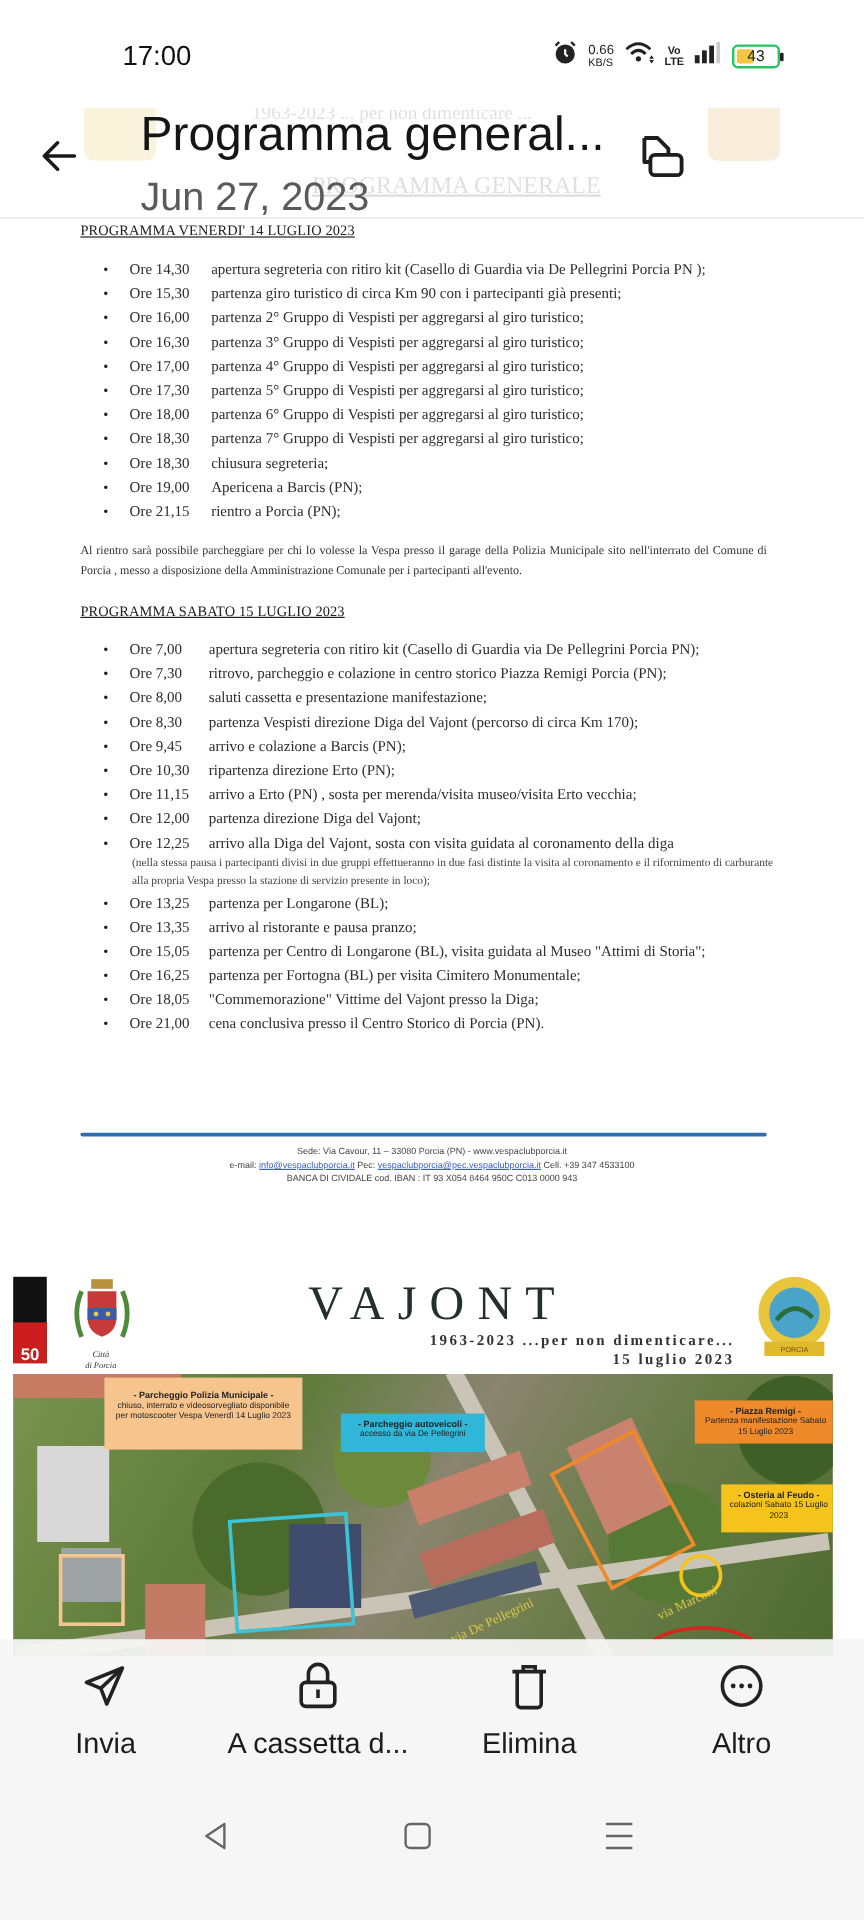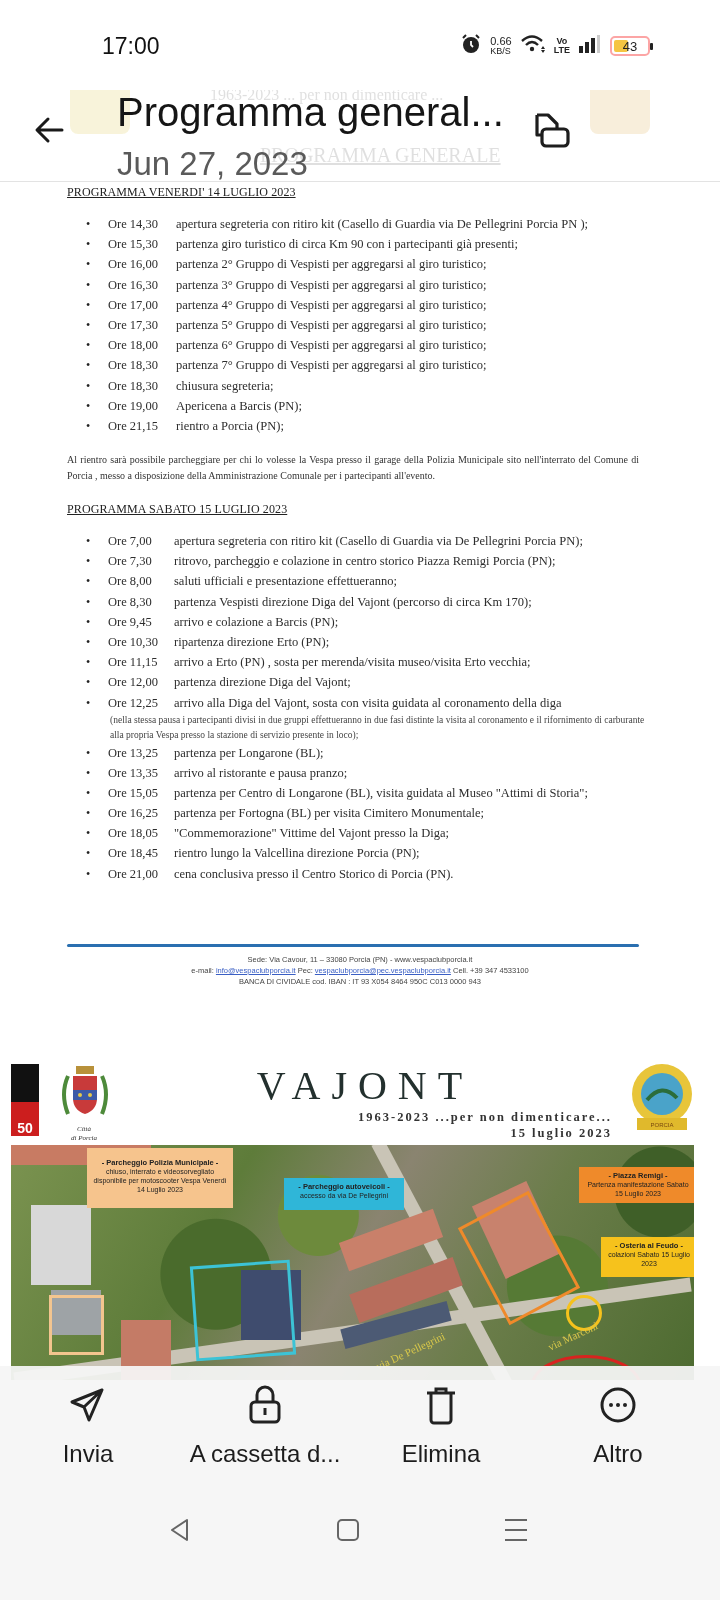--- a/index.html
+++ b/index.html
@@ -5,21 +5,21 @@
   * { box-sizing: border-box; margin: 0; padding: 0; }
   html, body { width: 720px; height: 1600px; background: #ffffff; overflow: hidden; }
   body { position: relative; font-family: "Liberation Sans", sans-serif; color: #1b1b1b; }
 
   
   .statusbar { position: absolute; top: 0; left: 0; width: 720px; height: 90px; background: #fff; z-index: 5; }
   .sb-time { position: absolute; left: 102px; top: 33px; font-size: 23px; color: #111; }
   .sb-right { position: absolute; right: 70px; top: 33px; display: flex; align-items: center; gap: 8px; }
   .sb-kbs { font-size: 11px; line-height: 10px; text-align: left; font-weight: normal; color: #222; }
   .sb-volte { font-size: 9px; line-height: 9px; font-weight: bold; color: #222; text-align: center; }
-  .battery { width: 40px; height: 20px; border: 2px solid #fca5a5; border-radius: 5px; position: relative; display: flex; align-items: center; justify-content: center; }
+  .battery { width: 40px; height: 20px; border: 2px solid #22c55e; border-radius: 5px; position: relative; display: flex; align-items: center; justify-content: center; }
   .battery::after { content: ""; position: absolute; right: -5px; top: 5px; width: 3px; height: 7px; background: #222; border-radius: 1px; }
   .battery-fill { position: absolute; left: 2px; top: 2px; bottom: 2px; background: #f5c542; border-radius: 2px; }
   .battery-text { position: relative; font-size: 13px; color: #222; }
 
   
   .appbar { position: absolute; top: 90px; left: 0; width: 626px; height: 92px; z-index: 4; }
   .ghost-doc-head { position: absolute; top: 72px; left: 60px; width: 600px; height: 100px; opacity: 0.18; z-index: 1; }
   .ghost-doc-head .g-line { position: absolute; left: 150px; top: 14px; font-family: "Liberation Serif", serif; font-size: 16px; color: #555; }
   .ghost-doc-head .g-title { position: absolute; left: 200px; top: 72px; font-family: "Liberation Serif", serif; font-size: 20px; text-decoration: underline; color: #555; }
   .ghost-doc-head .g-logo1 { position: absolute; left: 10px; top: 6px; width: 60px; height: 56px; background: #d9c23a; border-radius: 8px; }
@@ -59,21 +59,21 @@
     background:
       radial-gradient(circle at 45% 30%, #6d8a3c 0 40px, transparent 41px),
       radial-gradient(circle at 30% 55%, #4a6b2c 0 55px, transparent 56px),
       radial-gradient(circle at 80% 60%, #567a35 0 50px, transparent 51px),
       radial-gradient(circle at 95% 20%, #3f5f28 0 45px, transparent 46px),
       linear-gradient(120deg, #7b9350 0%, #5e7c3a 30%, #8a8470 50%, #6b7d4a 70%, #4d6b30 100%); }
   .bld { position: absolute; }
   .road { position: absolute; background: #c9c4b6; }
   .callout { position: absolute; text-align: center; font-size: 7px; line-height: 9px; padding: 4px 6px; color: #222; }
   .callout b { display: block; font-size: 7.5px; }
-  .c-orange-light { background: #f6c48d; left: 76px; top: 3px; width: 146px; height: 60px; padding-top: 10px; }
+  .c-orange-light { background: #f6c48d; left: 76px; top: 3px; width: 165px; height: 60px; padding-top: 10px; }
   .c-cyan { background: #2fb6d8; left: 273px; top: 33px; width: 120px; height: 32px; }
   .c-orange { background: #ef8a2a; left: 568px; top: 22px; width: 118px; height: 36px; }
   .c-yellow { background: #f6c21c; left: 590px; top: 92px; width: 96px; height: 40px; }
   .outline { position: absolute; border: 3px solid; }
   .street-label { position: absolute; font-family: "Liberation Serif", serif; font-size: 11px; color: #d9c84a; transform: rotate(-25deg); }
 
   
   .action-bar { position: absolute; left: 0; top: 1366px; width: 720px; height: 234px; background: rgba(245,245,245,0.94); z-index: 6; }
   .action { position: absolute; top: 14px; width: 170px; display: flex; flex-direction: column; align-items: center; }
   .action .ico { height: 50px; display: flex; align-items: center; justify-content: center; }
@@ -163,33 +163,32 @@
       <li><span class="time">Ore 18,30</span><span>chiusura segreteria;</span></li>
       <li><span class="time">Ore 19,00</span><span>Apericena a Barcis (PN);</span></li>
       <li><span class="time">Ore 21,15</span><span>rientro a Porcia (PN);</span></li>
     </ul>
   <div class="para" style="top:270px">Al  rientro sarà possibile parcheggiare per chi lo volesse la Vespa presso il garage della Polizia Municipale sito nell'interrato del Comune di Porcia , messo a disposizione della Amministrazione Comunale per i partecipanti all'evento.</div>
 
   <div class="sec-title" style="top:320px">PROGRAMMA SABATO 15 LUGLIO 2023</div>
   <ul class="items items2" style="top:349px" id="saturday-list">
       <li><span class="time">Ore   7,00</span><span>apertura segreteria con ritiro kit (Casello di Guardia via De Pellegrini Porcia PN);</span></li>
       <li><span class="time">Ore   7,30</span><span>ritrovo, parcheggio e colazione in centro storico Piazza Remigi Porcia (PN);</span></li>
-      <li><span class="time">Ore   8,00</span><span>saluti ufficiali e presentazione effettueranno;</span></li>
+      <li><span class="time">Ore   8,00</span><span>saluti cassetta e presentazione manifestazione;</span></li>
       <li><span class="time">Ore   8,30</span><span>partenza Vespisti direzione Diga del Vajont (percorso di circa Km 170);</span></li>
       <li><span class="time">Ore   9,45</span><span>arrivo e colazione a Barcis (PN);</span></li>
       <li><span class="time">Ore 10,30</span><span>ripartenza direzione Erto (PN);</span></li>
       <li><span class="time">Ore 11,15</span><span>arrivo a Erto (PN) , sosta per merenda/visita museo/visita Erto vecchia;</span></li>
       <li><span class="time">Ore 12,00</span><span>partenza direzione Diga del Vajont;</span></li>
       <li style="height: 50px;"><span class="time">Ore 12,25</span><span>arrivo alla Diga del Vajont, sosta con visita guidata al coronamento della diga</span><div class="note" style="top: 20px;">(nella stessa pausa i partecipanti divisi in due gruppi effettueranno in due fasi distinte la visita al coronamento e il rifornimento di carburante alla propria Vespa presso la stazione di servizio presente in loco);</div></li>
       <li><span class="time">Ore 13,25</span><span>partenza per Longarone (BL);</span></li>
       <li><span class="time">Ore 13,35</span><span>arrivo al ristorante e pausa pranzo;</span></li>
       <li><span class="time">Ore 15,05</span><span>partenza per Centro di Longarone (BL), visita guidata al Museo "Attimi di Storia";</span></li>
       <li><span class="time">Ore 16,25</span><span>partenza per Fortogna (BL) per visita Cimitero Monumentale;</span></li>
       <li><span class="time">Ore 18,05</span><span>"Commemorazione" Vittime del Vajont presso la Diga;</span></li>
-      <li><span class="time">Ore 18,45</span><span>rientro lungo la Valcellina direzione Porcia (PN);</span></li>
       <li><span class="time">Ore 21,00</span><span>cena conclusiva presso il Centro Storico di Porcia (PN).</span></li>
     </ul>
 
   <div class="blue-rule"></div>
   <div class="footer-lines">
     <div>Sede: Via Cavour, 11 – 33080 Porcia (PN) - www.vespaclubporcia.it</div>
     <div>
       <span>e-mail:</span>
       <span class="link">info@vespaclubporcia.it</span>
       <span>Pec:</span>

